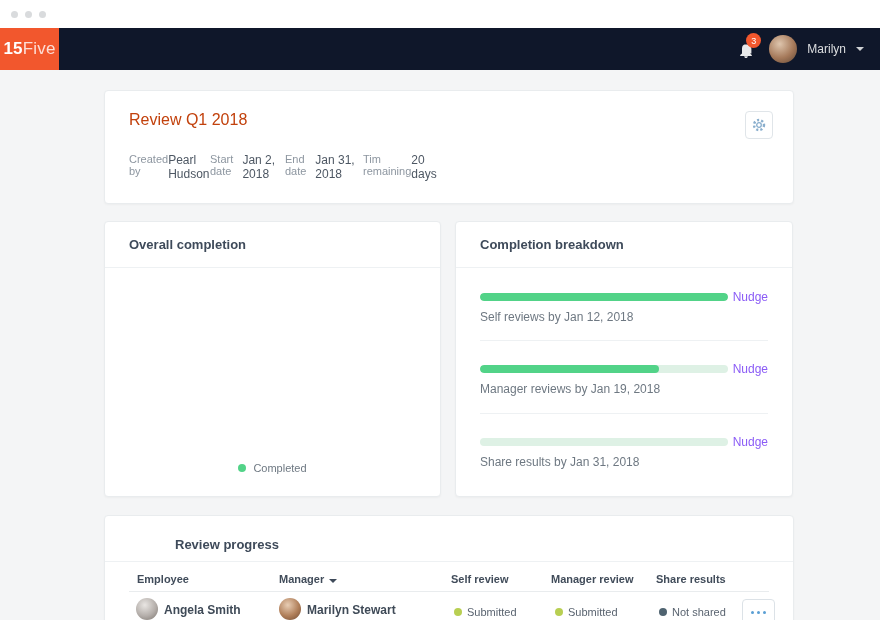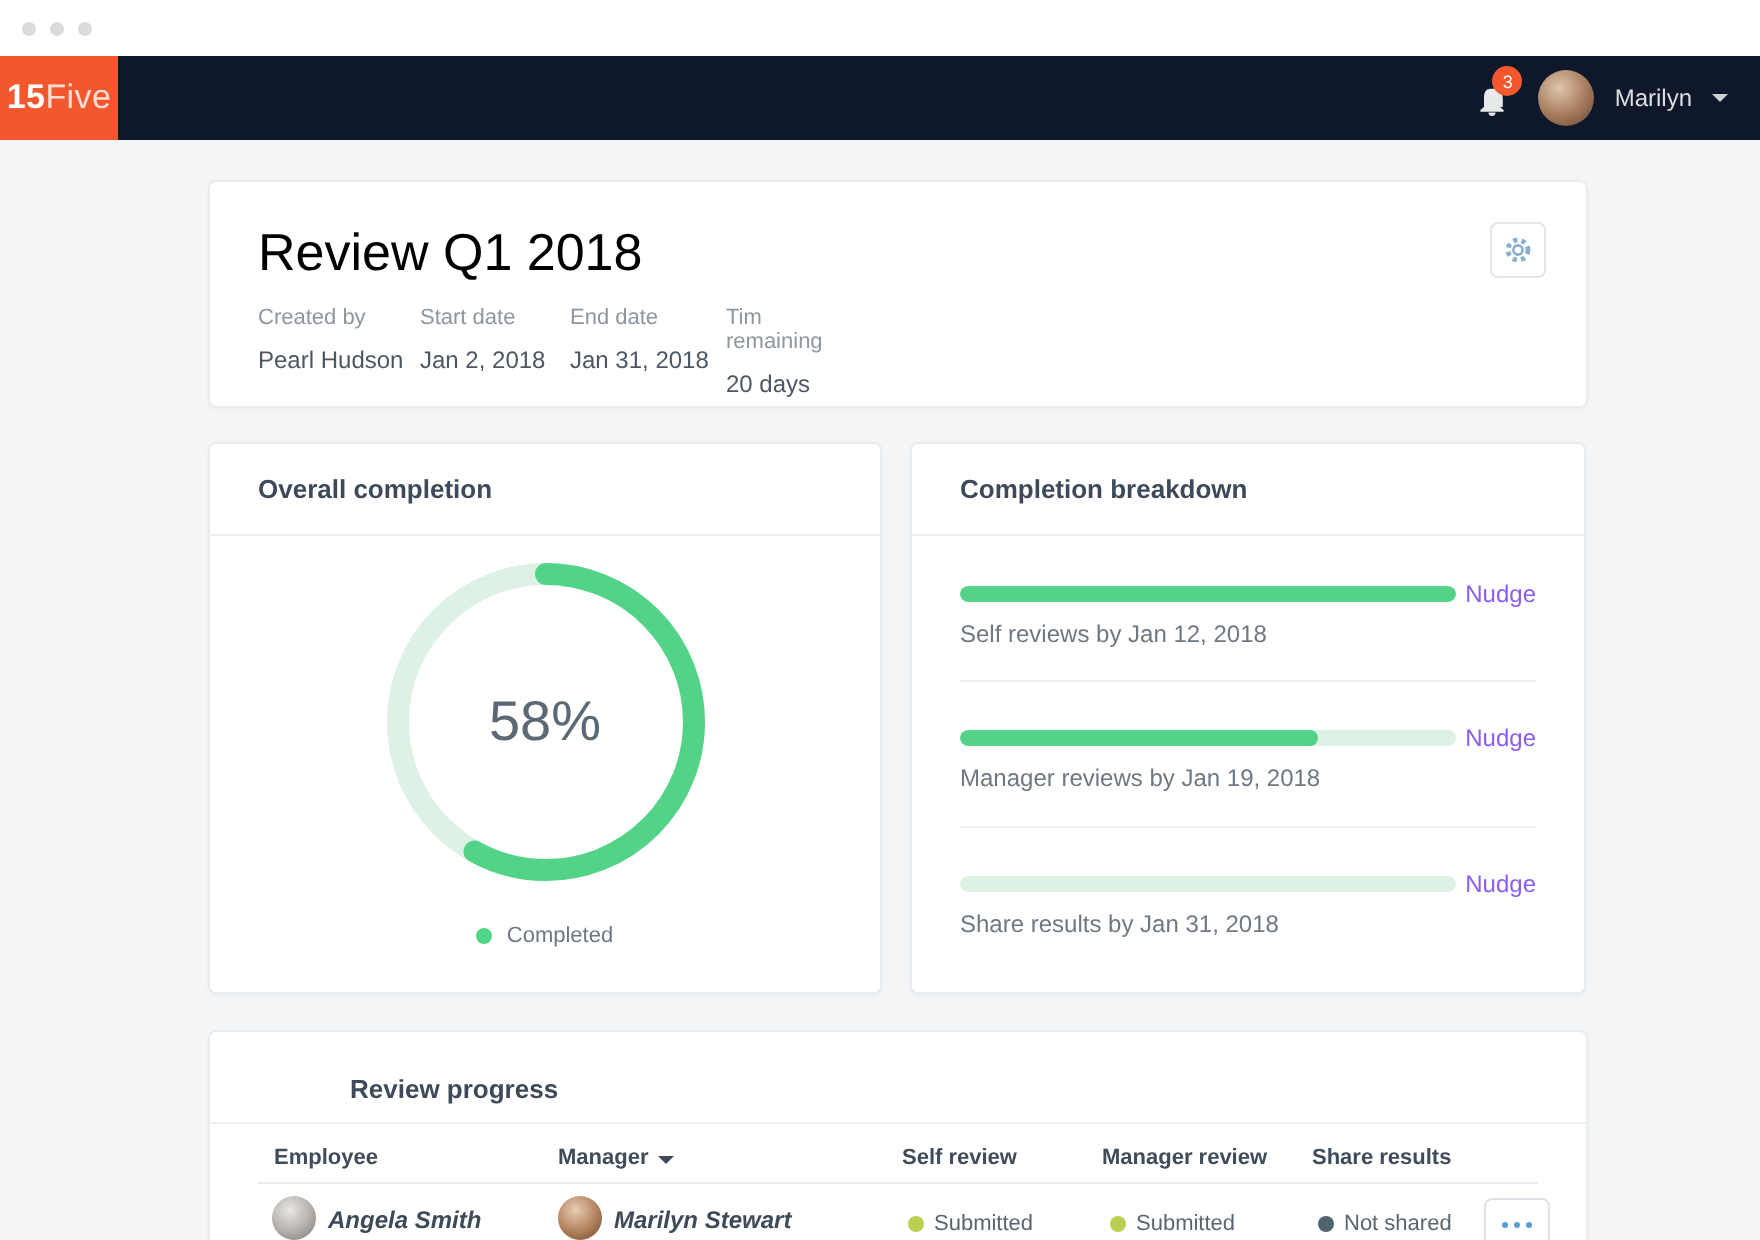--- a/index.html
+++ b/index.html
@@ -30,23 +30,23 @@
                border-top:4px solid #cfd2d4; display:inline-block; }
 
   
   .card{ position:absolute; background:#fff; border:1px solid #e9ecee; border-radius:4px;
          box-shadow:0 1px 2px rgba(40,50,60,.04); }
   .card-head{ height:46px; line-height:46px; padding-left:24px; border-bottom:1px solid #eef1f3;
               font-size:13px; font-weight:700; color:#3e4a5a; }
 
   
   .review-card{ left:104px; top:90px; width:690px; height:114px; }
-  .review-title{ position:absolute; left:24px; top:20px; font-size:26px; color:#000000; }
+  .review-title{ position:absolute; left:24px; top:20px; font-size:16px; color:#c2410c; }
   .meta-row{ position:absolute; left:24px; top:62px; display:flex; }
-  .meta-col{ display:flex; flex-direction:column; }
+  .meta-col{ display:flex; }
   .meta-col:nth-child(1){ width:81px; } .meta-col:nth-child(2){ width:75px; }
   .meta-col:nth-child(3){ width:78px; } .meta-col:nth-child(4){ width:67px; }
   .meta-label{ font-size:11px; color:#8d96a0; margin-bottom:8px; }
   .meta-value{ font-size:12px; color:#4d5763; }
   .gear-btn{ position:absolute; right:20px; top:20px; width:28px; height:28px; background:#fff;
              border:1px solid #e0e5e9; border-radius:4px; display:flex; align-items:center; justify-content:center; cursor:pointer; }
 
   
   .overall-card{ left:104px; top:221px; width:337px; height:276px; }
   .donut-wrap{ position:absolute; left:50%; top:54px; transform:translateX(-50%); width:170px; height:170px; }
@@ -73,21 +73,21 @@
   .pg-div{ position:absolute; left:0; right:0; top:45px; height:1px; background:#eef1f3; }
   .col-h{ position:absolute; top:57px; font-size:11px; font-weight:700; color:#414c5a; }
   .col-h.c0{ left:32px; } .col-h.c1{ left:174px; cursor:pointer; } .col-h.c2{ left:346px; }
   .col-h.c3{ left:446px; } .col-h.c4{ left:551px; }
   .sort-caret{ width:0; height:0; border-left:4px solid transparent; border-right:4px solid transparent;
                border-top:4px solid #3e4a5a; display:inline-block; margin-left:5px; }
   .hdr-underline{ position:absolute; left:24px; right:24px; top:75px; height:1px; background:#e9ecee; }
   .row-avatar{ position:absolute; width:22px; height:22px; border-radius:50%; top:82px; }
   .row-avatar.a0{ left:31px; background:radial-gradient(circle at 40% 32%, #e9e6e3, #b4aeaa 55%, #7a736d); }
   .row-avatar.a1{ left:174px; background:radial-gradient(circle at 40% 32%, #e8cdb4, #b07f5a 55%, #6f4a33); }
-  .row-name{ position:absolute; top:87px; font-size:12px; font-weight:700; color:#3f4a57;font-style:italic; }
+  .row-name{ position:absolute; top:87px; font-size:12px; font-weight:700; color:#3f4a57; }
   .row-name.n0{ left:59px; } .row-name.n1{ left:202px; }
   .status-dot{ position:absolute; top:92px; width:8px; height:8px; border-radius:50%; }
   .status-dot.s0{ left:349px; } .status-dot.s1{ left:450px; } .status-dot.s2{ left:554px; }
   .status-text{ position:absolute; top:90px; font-size:11px; color:#5a6470; }
   .status-text.t0{ left:362px; } .status-text.t1{ left:463px; } .status-text.t2{ left:567px; }
   .more-btn{ position:absolute; left:637px; top:83px; width:33px; height:26px; background:#fff;
              border:1px solid #dce2e7; border-radius:4px; display:flex; align-items:center; justify-content:center;
              gap:3px; cursor:pointer; }
   .more-btn span{ width:3px; height:3px; border-radius:50%; background:#5a9fd4; display:block; }
 </style>
@@ -145,27 +145,20 @@
     <div class="gear-btn">
       <svg width="16" height="16" viewBox="0 0 16 16">
         <circle cx="8" cy="8" r="5" fill="none" stroke="#89aecd" stroke-width="2.4" stroke-dasharray="2.1 2.1"></circle>
         <circle cx="8" cy="8" r="2.3" fill="none" stroke="#89aecd" stroke-width="1.3"></circle>
       </svg>
     </div>
   </div>
 
   <div class="card overall-card">
     <div class="card-head">Overall completion</div>
-    <div class="donut-wrap">
-      <svg width="170" height="170" viewBox="0 0 170 170">
-        <circle cx="85" cy="85" r="74" fill="none" stroke="#def1e5" stroke-width="11"></circle>
-        <circle cx="85" cy="85" r="74" fill="none" stroke="#52d388" stroke-width="11" stroke-linecap="round" transform="rotate(-90 85 85)" stroke-dasharray="269.67431338414787 464.9557127312894"></circle>
-      </svg>
-      <div class="donut-pct">58%</div>
-    </div>
     <div class="legend">
       <span class="legend-dot"></span>
       <span class="legend-label">Completed</span>
     </div>
   </div>
 
   <div class="card breakdown-card">
     <div class="card-head">Completion breakdown</div>
 
     <div class="bkrow r0">

